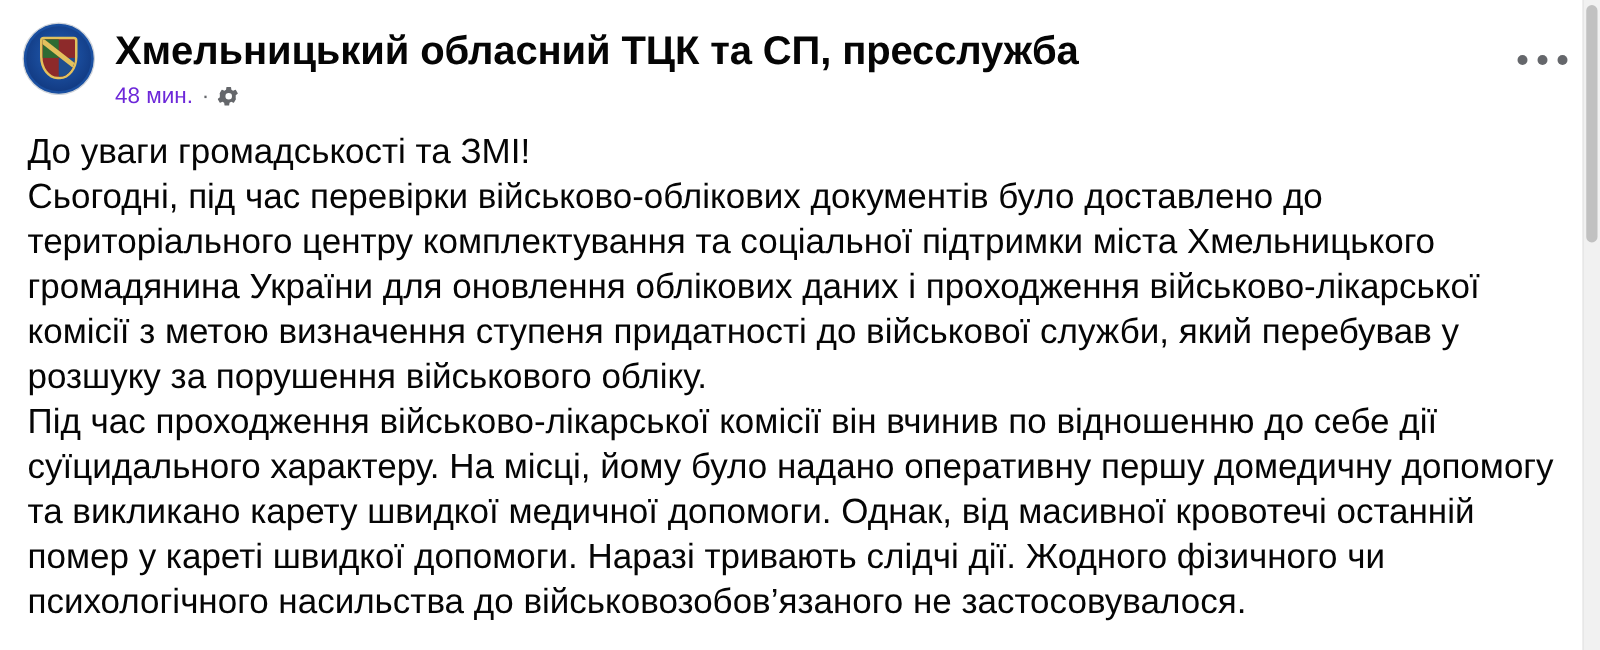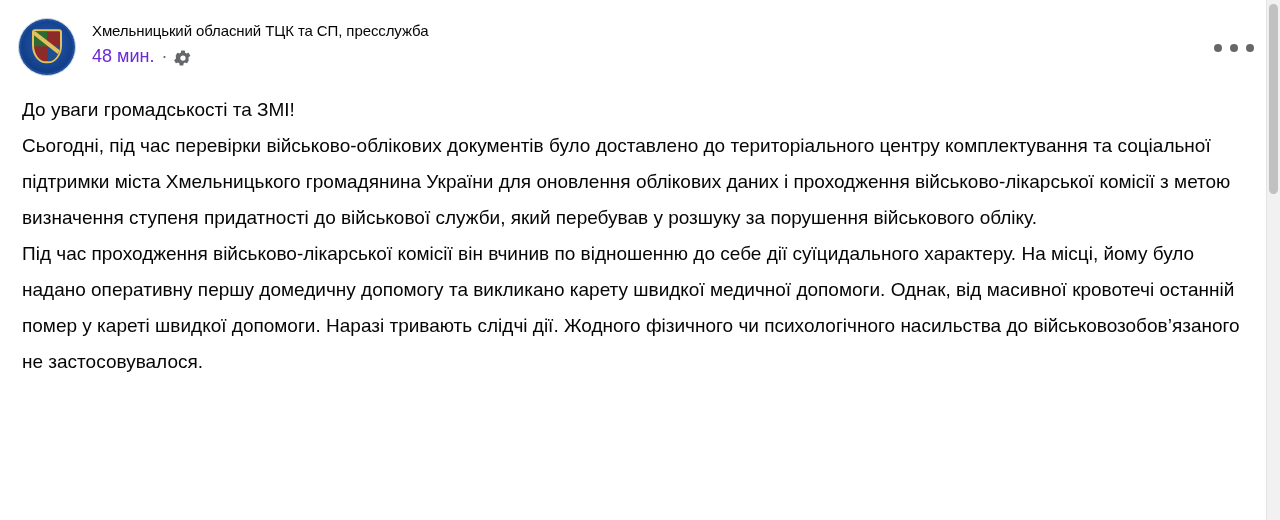--- a/index.html
+++ b/index.html
@@ -83,22 +83,22 @@
     background: #e3c15d;
     transform: rotate(38deg);
   }
   .header-text {
     margin-left: 16px;
     padding-top: 6px;
     flex: 1 1 auto;
     min-width: 0;
   }
   .page-name {
-    font-size: 15px;
-    font-weight: normal;
+    font-size: 32px;
+    font-weight: bold;
     color: #050505;
     line-height: 1.15;
     letter-spacing: -0.1px;
   }
   .meta-row {
     display: flex;
     align-items: center;
     margin-top: 7px;
     color: #65676b;
     font-size: 18px;
@@ -130,21 +130,21 @@
     display: block;
     width: 8px;
     height: 8px;
     border-radius: 50%;
     background: #65676b;
   }
   
   .post-body {
     padding: 16px 20px 0 22px;
     color: #050505;
-    font-size: 19px;
+    font-size: 28px;
     line-height: 36px;
   }
   .post-body p {
     margin: 0;
   }
   
   .scrollbar-track {
     position: absolute;
     top: 0;
     right: 0;

